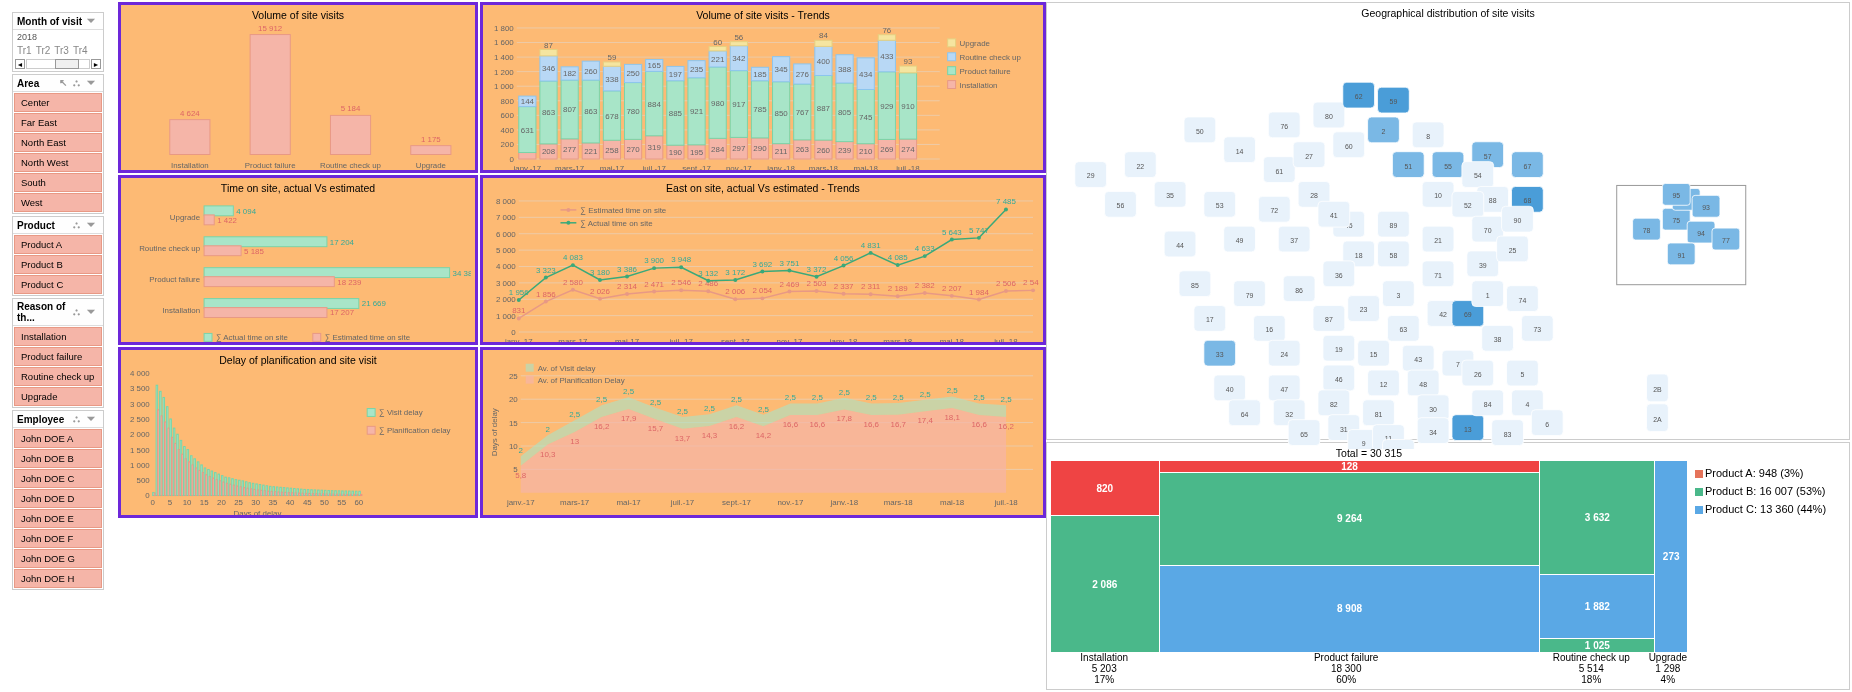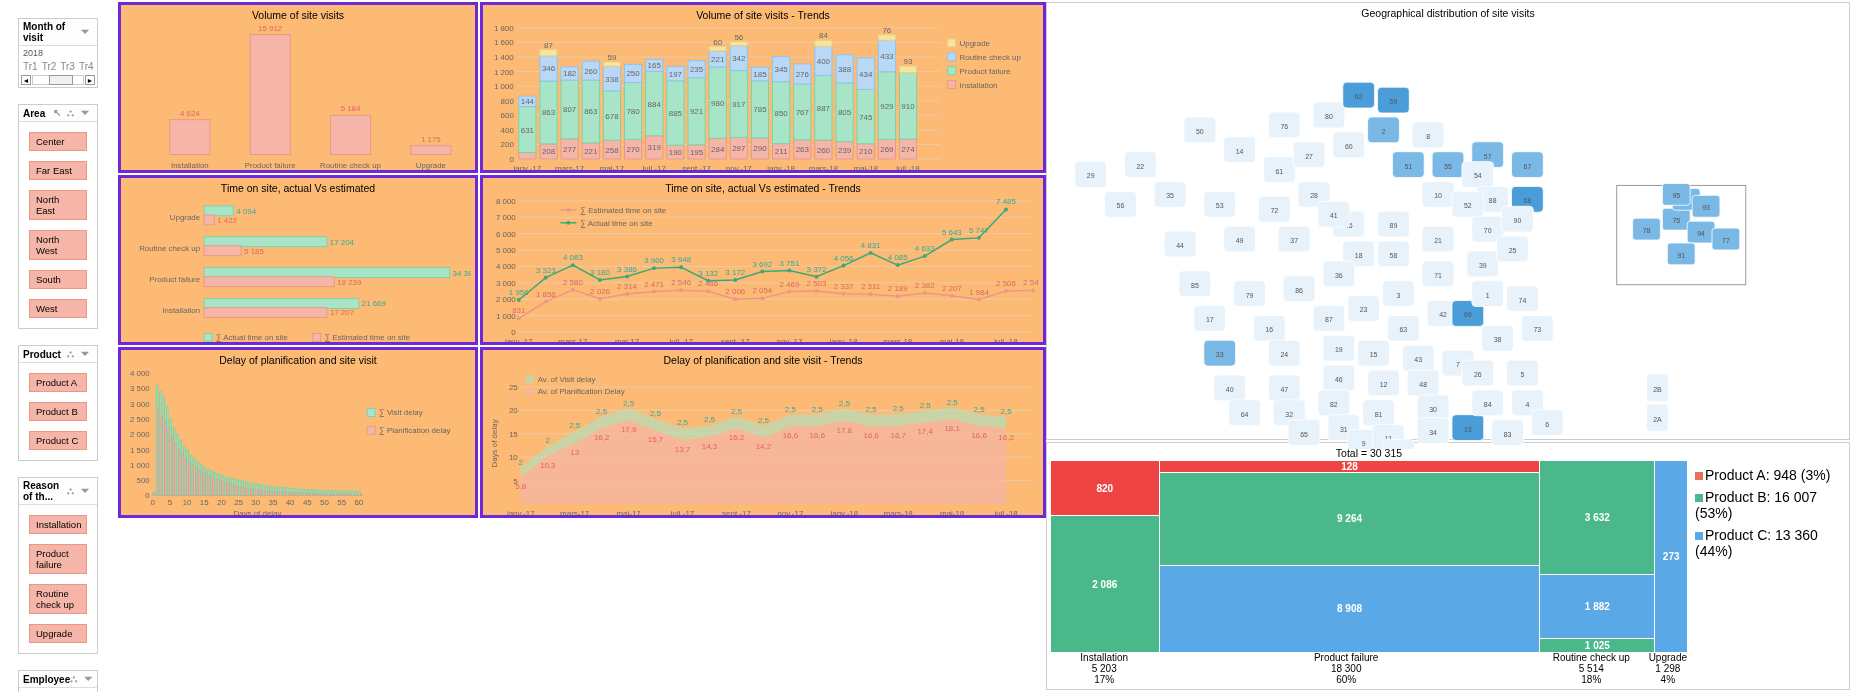--- a/index.html
+++ b/index.html
@@ -1,22 +1,22 @@
 <!DOCTYPE html>
 <html><head>
 <meta charset="utf-8">
 <style>
 *{box-sizing:border-box;margin:0;padding:0;font-family:Arial,sans-serif;font-size:10px}
 body{background:#fff;width:1852px;height:692px;display:flex}
-.filters{width:116px;display:flex;flex-direction:column;gap:16px;padding:18px}
+.filters{width:116px;display:flex;flex-direction:column;gap:2px;padding:12px}
 .filter-panel{border:1px solid #ccc;background:#fff}
 .filter-head{display:flex;justify-content:space-between;align-items:center;padding:2px 4px;border-bottom:1px solid #ddd;font-weight:bold;background:#fefefe}
 .filter-head .icons{display:flex;gap:2px}
 .filter-head .icon{width:12px;height:12px;color:#999}
-.filter-item{padding:3px 6px;background:#f5b5a8;border:1px solid #e89985;margin:10px;cursor:pointer;font-size:9.5px}
+.filter-item{padding:3px 6px;background:#f5b5a8;border:1px solid #e89985;margin:1px;cursor:pointer;font-size:9.5px}
 .year-row{padding:2px 4px;font-size:9px;color:#555}
 .q-row{display:flex;gap:4px;padding:1px 4px;font-size:9px;color:#888}
 .slider{display:flex;align-items:center;padding:2px;gap:1px}
 .slider-btn{width:10px;height:10px;border:1px solid #999;display:flex;align-items:center;justify-content:center;font-size:7px;background:#fff;cursor:pointer}
 .slider-track{flex:1;height:10px;background:#fff;border:1px solid #ccc;position:relative}
 .slider-thumb{position:absolute;right:10px;top:-1px;width:24px;height:10px;background:#f0f0f0;border:1px solid #999}
 .charts{width:928px;display:grid;grid-template-columns:360px 566px;grid-template-rows:repeat(4,1fr);gap:2px;padding:2px}
 .panel{border:3px solid #6d28d9;background:#fdba74;display:flex;flex-direction:column;padding:4px;overflow:hidden;position:relative}
 .panel-title{text-align:center;font-size:10.5px;margin-bottom:2px}
 .chart-body{flex:1;position:relative}
@@ -30,21 +30,21 @@
 .bar-r{fill:#f5b5a8;stroke:#e89985}
 .bar-g{fill:#a8e5c8;stroke:#7ad4a8}
 .bar-b{fill:#b8d8f5;stroke:#8cc5ee}
 .bar-y{fill:#f5e5a0;stroke:#e6d080}
 .line-r{stroke:#e89985;fill:none;stroke-width:1.5}
 .line-g{stroke:#3aa97a;fill:none;stroke-width:1.5}
 .area-g{fill:#a8e5c8;opacity:.6}
 .area-r{fill:#f5b5a8;opacity:.7}
 .dot-r{fill:#e89985}
 .dot-g{fill:#3aa97a}
-.legend{font-size:14px}
+.legend{font-size:11px}
 .leg-box{display:inline-block;width:8px;height:8px;margin-right:2px;vertical-align:middle}
 .tick{stroke:#ddd;stroke-width:.5}
 .dept{fill:#cde5f5;stroke:#fff;stroke-width:.8}
 .dept-d{fill:#7ab8e5}
 .dept-dd{fill:#4a9dd8}
 .dept-l{fill:#e8f2fb}
 .map-lbl{font-size:7px;fill:#555}
 .tm-box{position:relative;display:flex;align-items:center;justify-content:center;color:#fff;font-size:10px;font-weight:bold}
 .tm-a{background:#ef4444}
 .tm-b{background:#4ab88a}
@@ -354,21 +354,21 @@
           <text x="239.49833333333333" y="110.75" class="val-lbl-g" text-anchor="start">21 669</text>
           <rect x="80" y="111.875" width="124.27277777777778" height="10" class="bar-r"></rect>
           <text x="207.27277777777778" y="119.875" class="val-lbl" text-anchor="start">17 207</text>
           <rect x="80" y="138" width="8" height="8" class="bar-g"></rect>
           <text x="92" y="145" class="axis-lbl" text-anchor="start">∑ Actual time on site</text>
           <rect x="190" y="138" width="8" height="8" class="bar-r"></rect>
           <text x="202" y="145" class="axis-lbl" text-anchor="start">∑ Estimated time on site</text>
         </svg></div>
     </div>
  <div class="panel">
-      <div class="panel-title">Time on site, actual Vs estimated  - Trends</div>
+      <div class="panel-title">East on site, actual Vs estimated  - Trends</div>
       <div class="chart-body"><svg id="svg-ttrends" viewBox="0 0 556 150">
           <line x1="32" y1="136" x2="550" y2="136" class="tick"></line>
           <text x="29" y="139" class="axis-lbl" text-anchor="end">0</text>
           <line x1="32" y1="119.5" x2="550" y2="119.5" class="tick"></line>
           <text x="29" y="122.5" class="axis-lbl" text-anchor="end">1 000</text>
           <line x1="32" y1="103" x2="550" y2="103" class="tick"></line>
           <text x="29" y="106" class="axis-lbl" text-anchor="end">2 000</text>
           <line x1="32" y1="86.5" x2="550" y2="86.5" class="tick"></line>
           <text x="29" y="89.5" class="axis-lbl" text-anchor="end">3 000</text>
           <line x1="32" y1="70" x2="550" y2="70" class="tick"></line>
@@ -627,21 +627,20 @@
           <text x="219.14754098360655" y="138" class="axis-lbl" text-anchor="middle">55</text>
           <text x="236.52459016393442" y="138" class="axis-lbl" text-anchor="middle">60</text>
           <text x="134" y="149" class="axis-lbl" text-anchor="middle">Days of delay</text>
           <rect x="245" y="40" width="8" height="8" class="bar-g"></rect>
           <text x="257" y="47" class="axis-lbl" text-anchor="start">∑ Visit delay</text>
           <rect x="245" y="58" width="8" height="8" class="bar-r"></rect>
           <text x="257" y="65" class="axis-lbl" text-anchor="start">∑ Planification delay</text>
         </svg></div>
     </div>
  <div class="panel">
-      <div class="panel-title">Delay of planification and site visit - Trends</div>
       <div class="chart-body"><svg id="svg-dtrends" viewBox="0 0 556 150">
           <line x1="34" y1="112.42857142857143" x2="550" y2="112.42857142857143" class="tick"></line>
           <text x="31" y="115.42857142857143" class="axis-lbl" text-anchor="end">5</text>
           <line x1="34" y1="88.85714285714286" x2="550" y2="88.85714285714286" class="tick"></line>
           <text x="31" y="91.85714285714286" class="axis-lbl" text-anchor="end">10</text>
           <line x1="34" y1="65.28571428571429" x2="550" y2="65.28571428571429" class="tick"></line>
           <text x="31" y="68.28571428571429" class="axis-lbl" text-anchor="end">15</text>
           <line x1="34" y1="41.71428571428571" x2="550" y2="41.71428571428571" class="tick"></line>
           <text x="31" y="44.71428571428571" class="axis-lbl" text-anchor="end">20</text>
           <line x1="34" y1="18.14285714285714" x2="550" y2="18.14285714285714" class="tick"></line>

